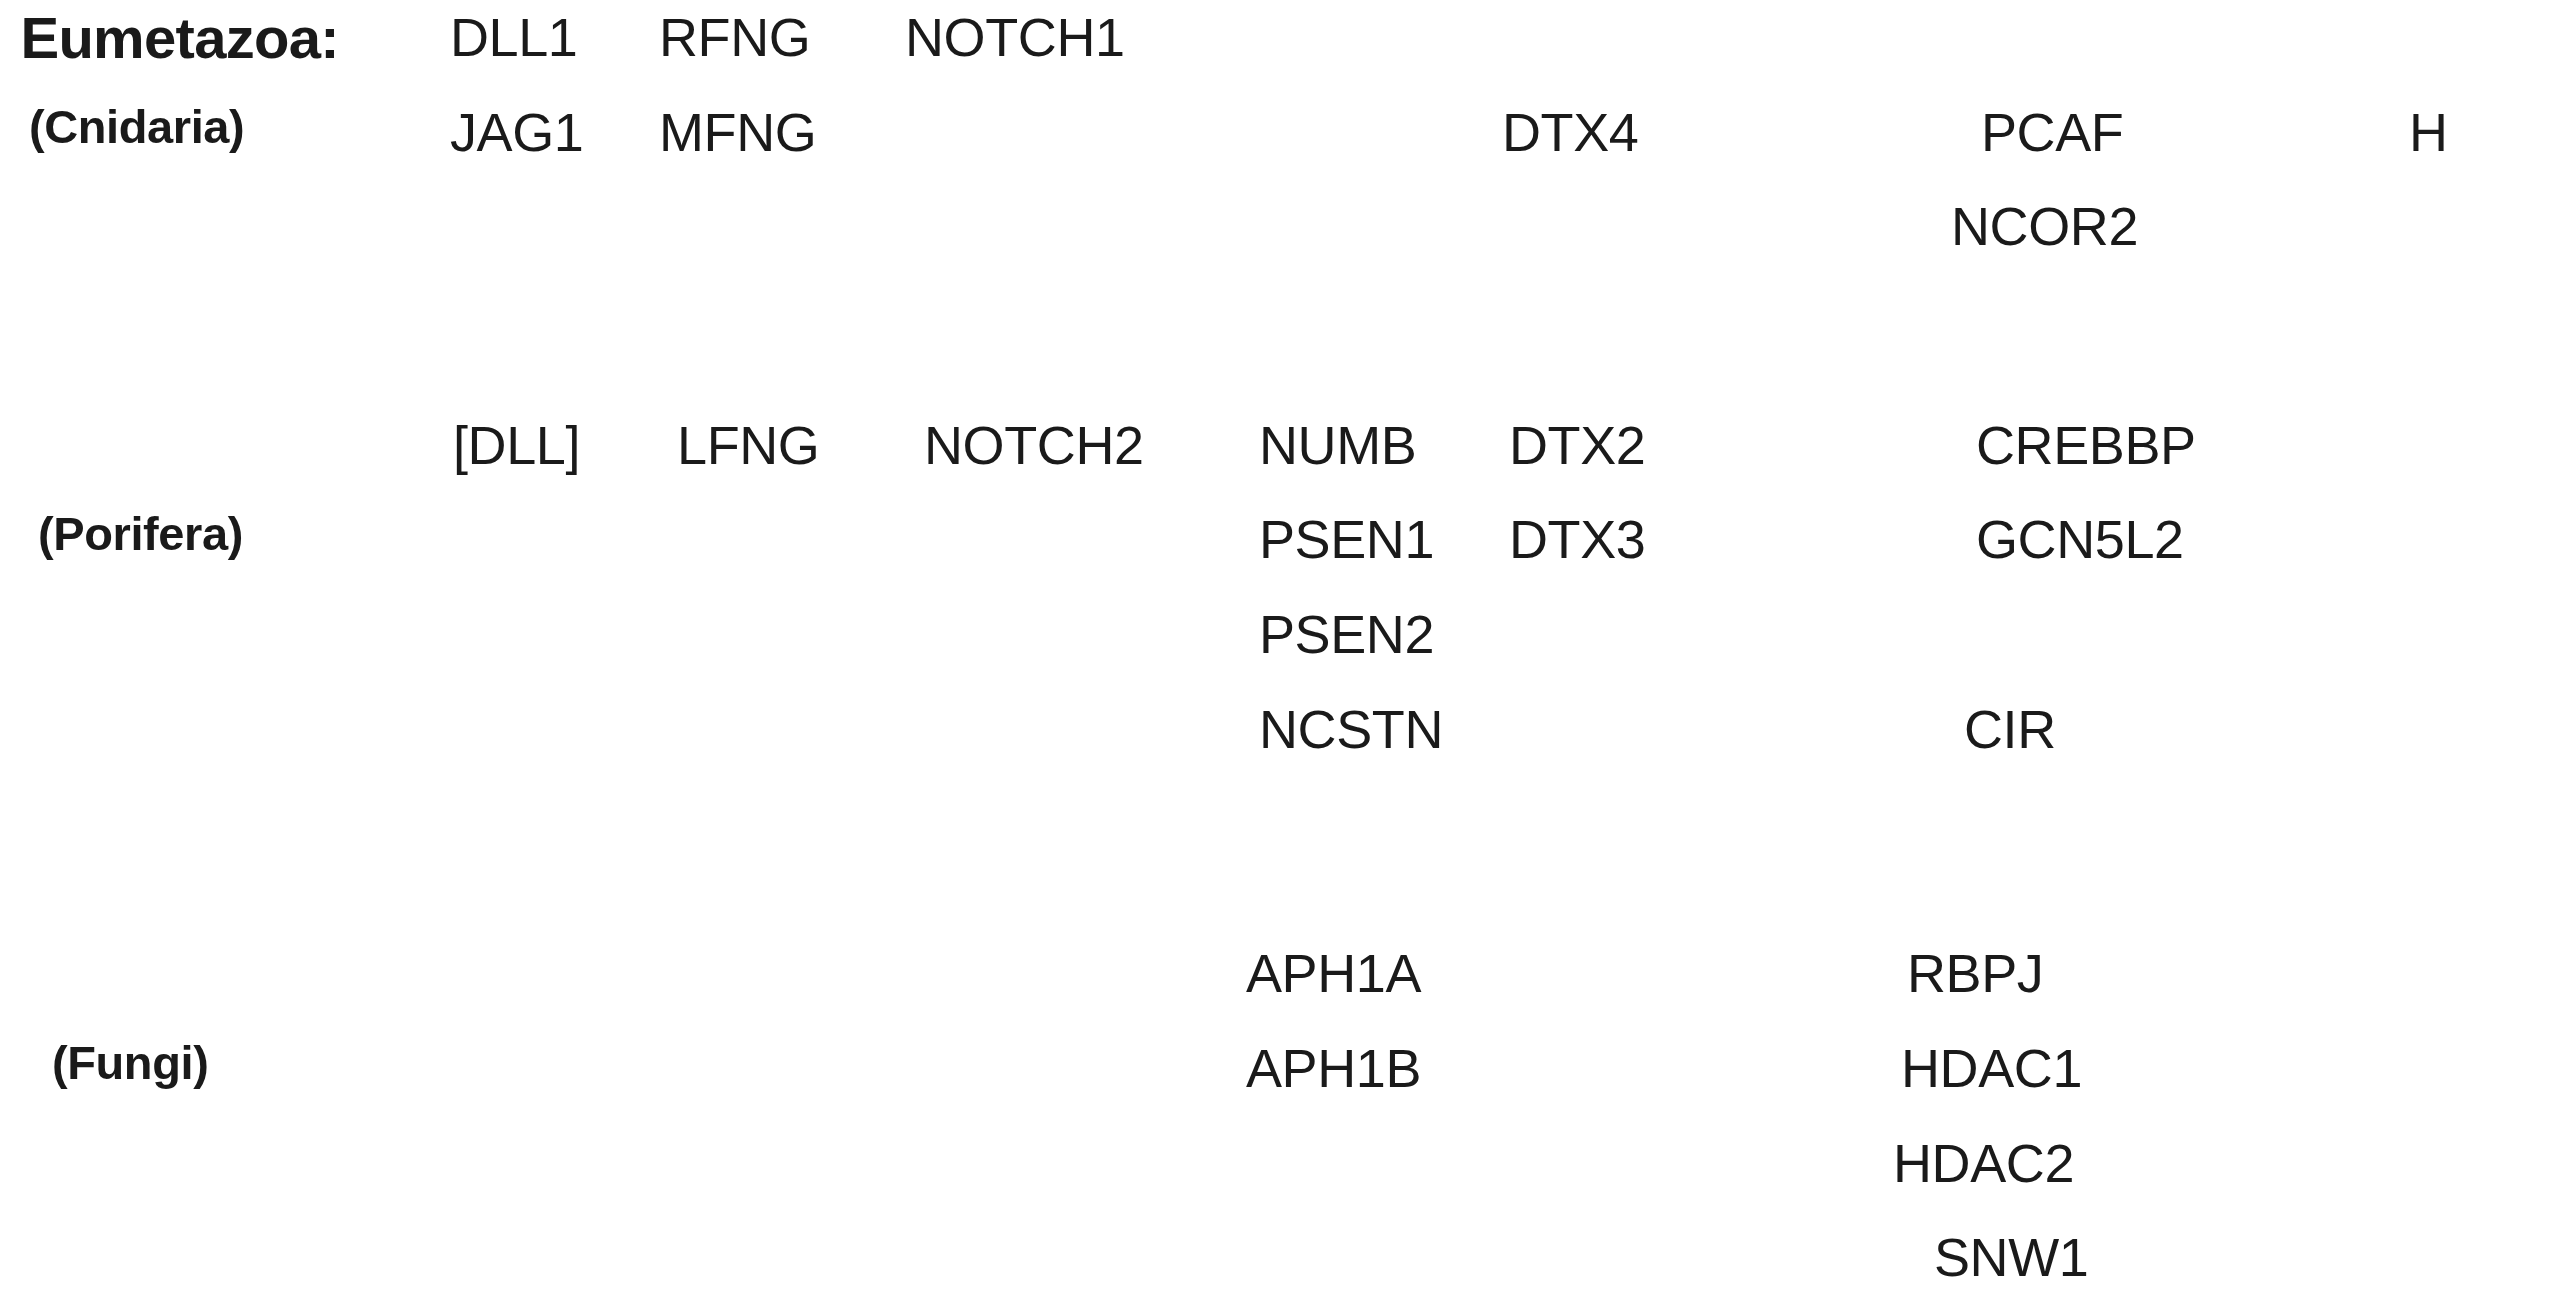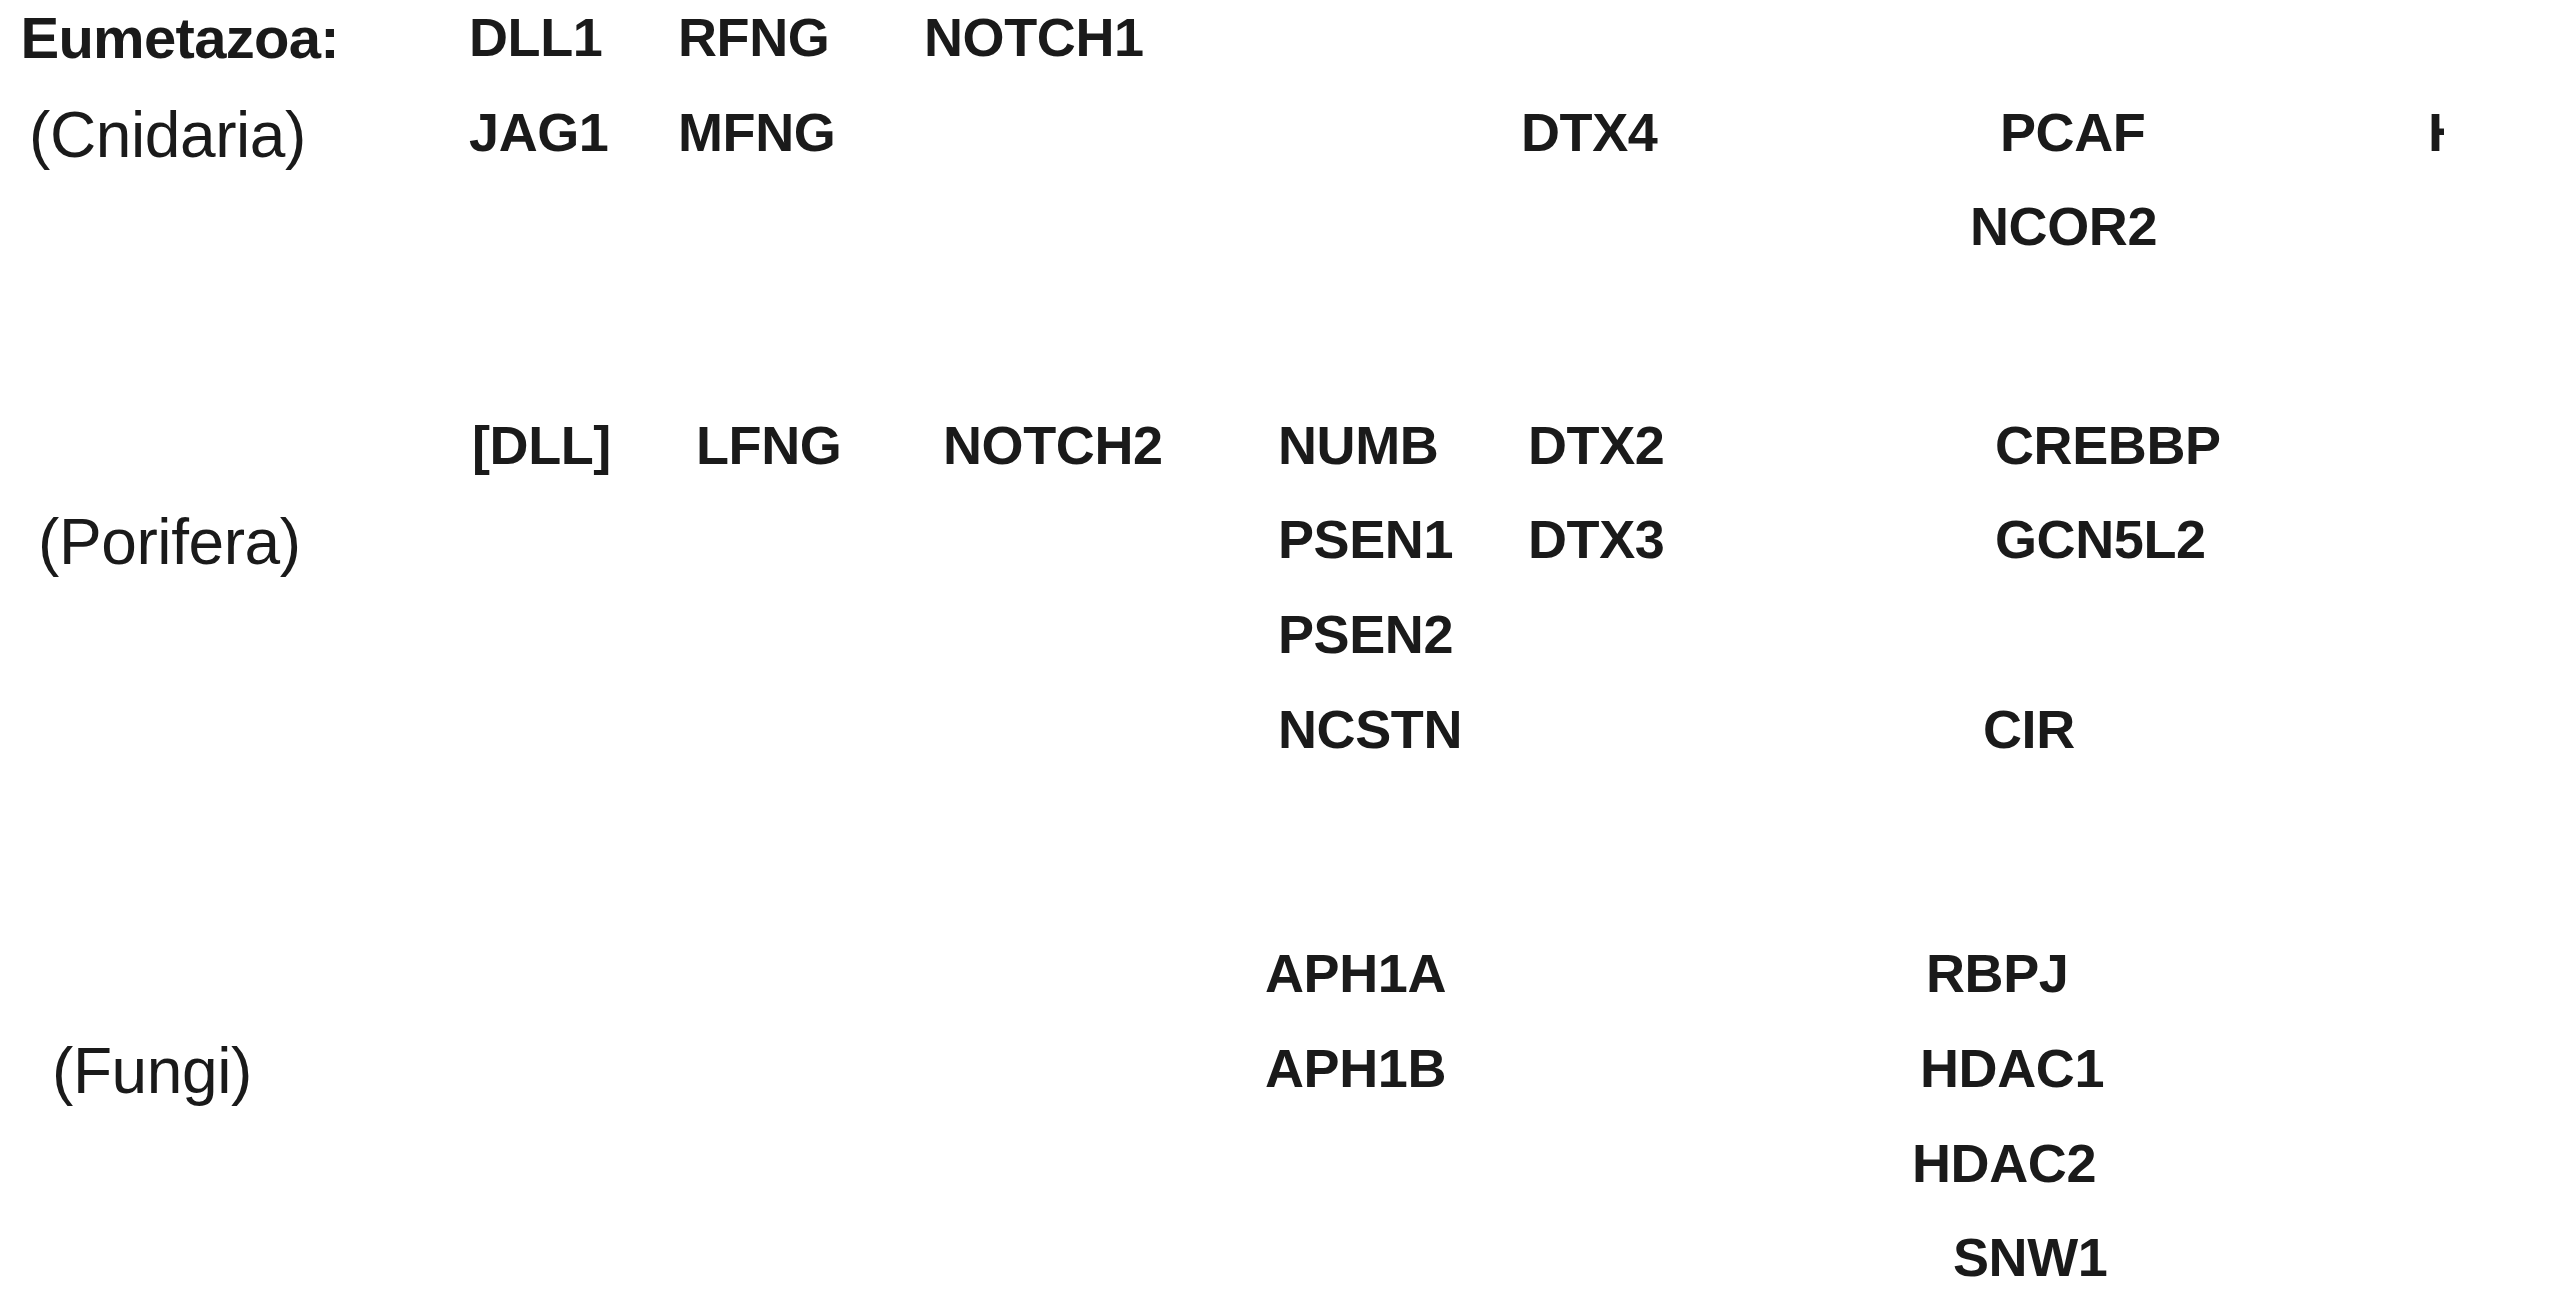--- a/index.html
+++ b/index.html
@@ -24,26 +24,25 @@
     font-size: 54px;
     line-height: 1;
     letter-spacing: -0.4px;
   }
   .clade-name {
     font-weight: bold;
     font-size: 58px;
     letter-spacing: -0.7px;
   }
   .clade-sub {
-    font-weight: normal;
-    font-size: 64px;
+    font-weight: bold;
+    font-size: 47px;
   }
   .gene {
-    font-weight: bold;
-    margin-left: 19px;
+    font-weight: normal;
   }
 </style>
 </head>
 <body>
 
 <div id="page" style="background: rgb(255, 255, 255); color: rgb(26, 26, 26);">
 
   <div class="cell clade-name" style="left:20.4px; top:8.7px;">Eumetazoa:</div>
 
   <div class="cell clade-sub" style="left:29px; top:103px;">(Cnidaria)</div>

